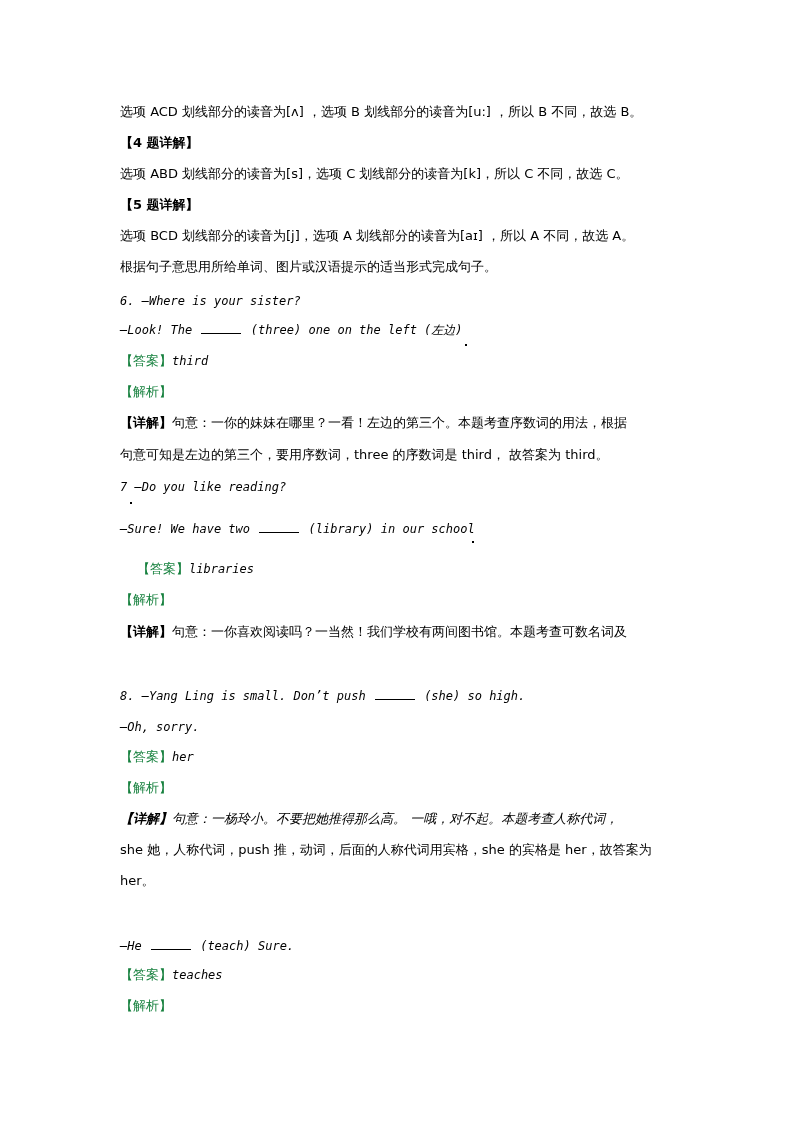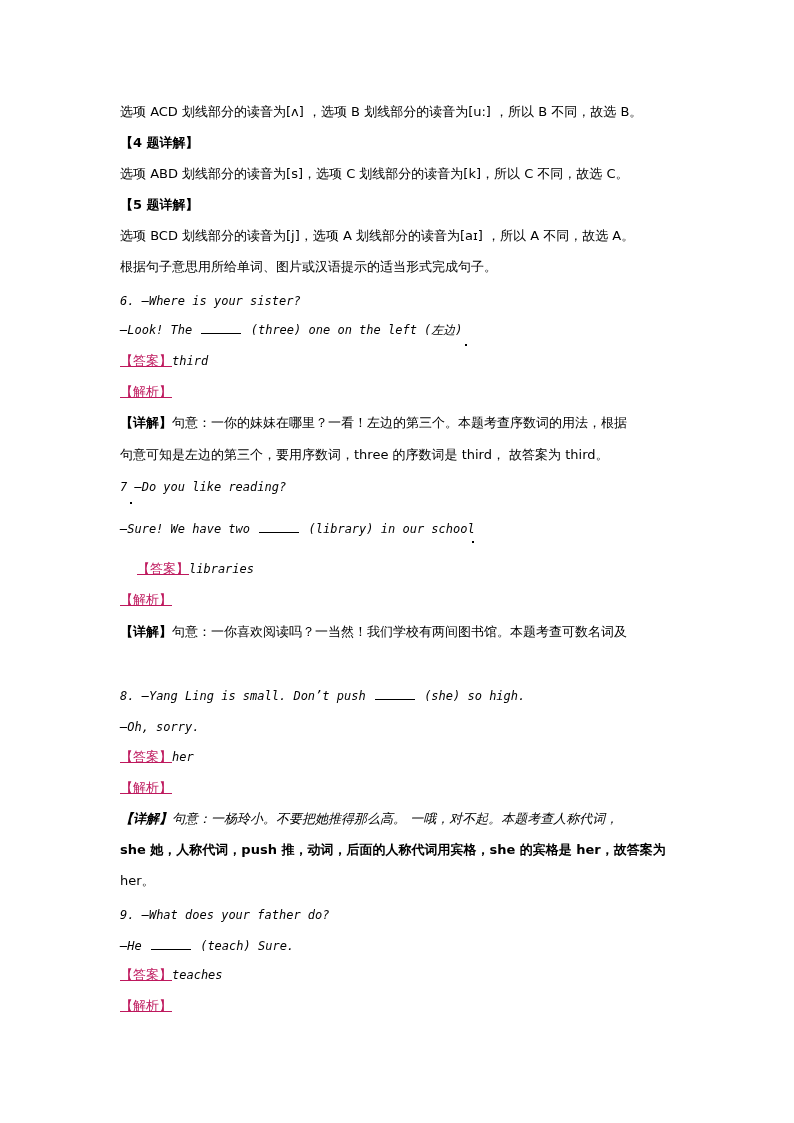--- a/index.html
+++ b/index.html
@@ -31,22 +31,21 @@
     }
     .mono {
       font-family: "DejaVu Sans Mono", "Liberation Mono", monospace;
       font-size: 12px;
       font-style: italic;
     }
     .cjk {
       font-family: "DejaVu Sans", "Liberation Sans", sans-serif;
     }
     .label-blue {
-      color: #be185d;
-      text-decoration: underline;
+      color: #15803d;
     }
     .label-bold {
       font-weight: bold;
     }
     .blank {
       display: inline-block;
       width: 40px;
       border-bottom: 1px solid #000;
       height: 12px;
       vertical-align: baseline;
@@ -118,27 +117,23 @@
     <span>(she) so high.</span>
   </div>
   <div class="line mono" style="top:718px;">—Oh, sorry.</div>
   <div class="line" style="top:748px;">
     <span class="cjk label-blue">【答案】</span><span class="mono">her</span>
   </div>
   <div class="line cjk label-blue" style="top:779px;">【解析】</div>
   <div class="line cjk" style="top:810px;font-style:italic;">
     <span class="label-bold">【详解】</span><span>句意：一杨玲小。不要把她推得那么高。 一哦，对不起。本题考查人称代词，</span>
   </div>
-  <div class="line cjk" style="top:841px;font-weight:bold;">she 她，人称代词，push 推，动词，后面的人称代词用宾格，she 的宾格是 her，故答案为</div>
+  <div class="line cjk" style="top:841px;">she 她，人称代词，push 推，动词，后面的人称代词用宾格，she 的宾格是 her，故答案为</div>
   <div class="line cjk" style="top:872px;">her。</div>
 
-  <div class="line mono" style="top:906px;">
-    <span>9.</span>
-    <span>—What does your father do?</span>
-  </div>
   <div class="line mono" style="top:937px;">
     <span>—He</span>
     <span class="blank"></span>
     <span>(teach) Sure.</span>
   </div>
   <div class="line" style="top:966px;">
     <span class="cjk label-blue">【答案】</span><span class="mono">teaches</span>
   </div>
   <div class="line cjk label-blue" style="top:997px;">【解析】</div>
 

